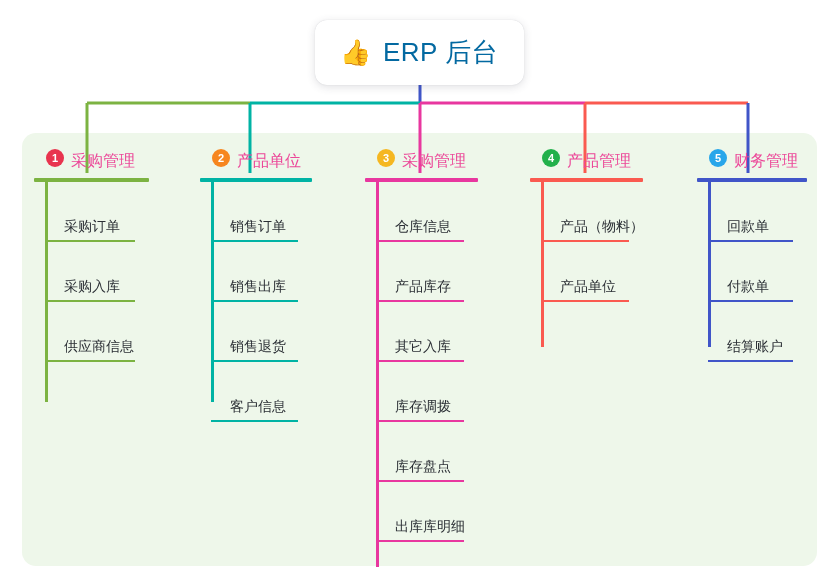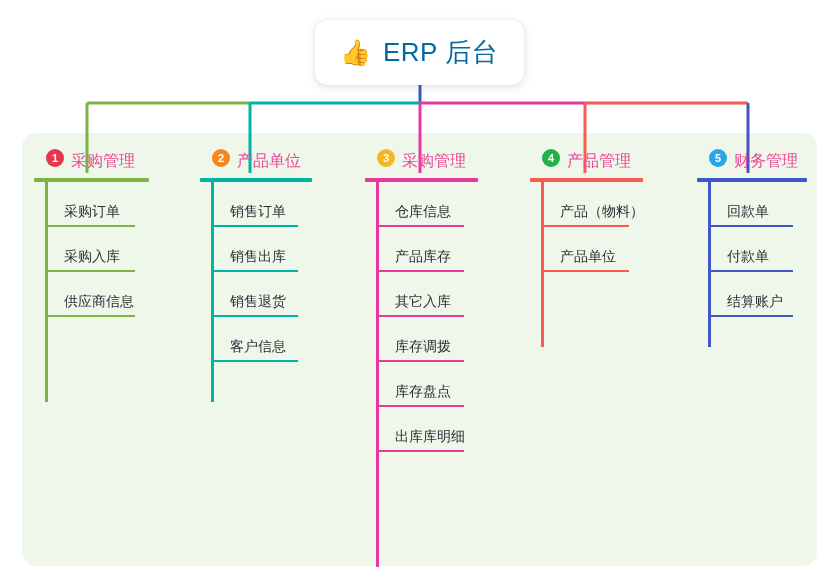--- a/index.html
+++ b/index.html
@@ -62,21 +62,21 @@
     font-size: 16px; color: #ec4899; white-space: nowrap; margin-top: 7px;
   }
   .head-rule { height: 4px; border-radius: 1px; margin-top: 7px; }
 
   .branch { position: relative; }
   .spine {
     position: absolute; left: 11px; top: 0; width: 3px;
   }
   .leaf {
     position: relative;
-    height: 45px;
+    height: 60px;
     padding-left: 30px;
     display: flex; align-items: flex-end;
   }
   .leaf-label {
     font-size: 14px; color: #2b2f35;
     white-space: nowrap;
     padding-bottom: 6px;
   }
   .leaf-rule {
     position: absolute; left: 11px; bottom: 0;

